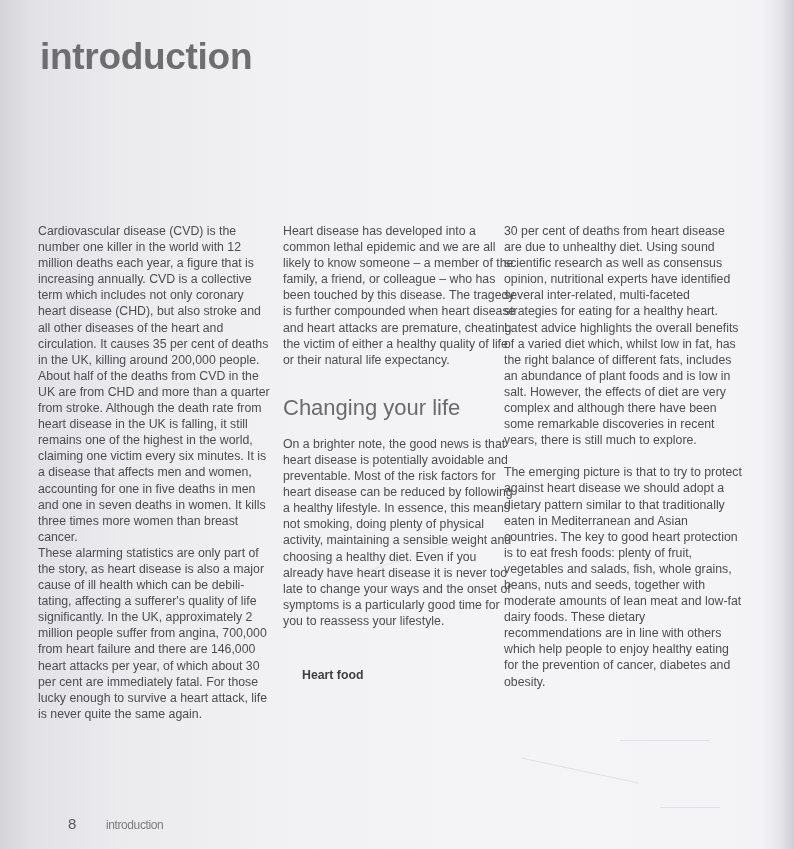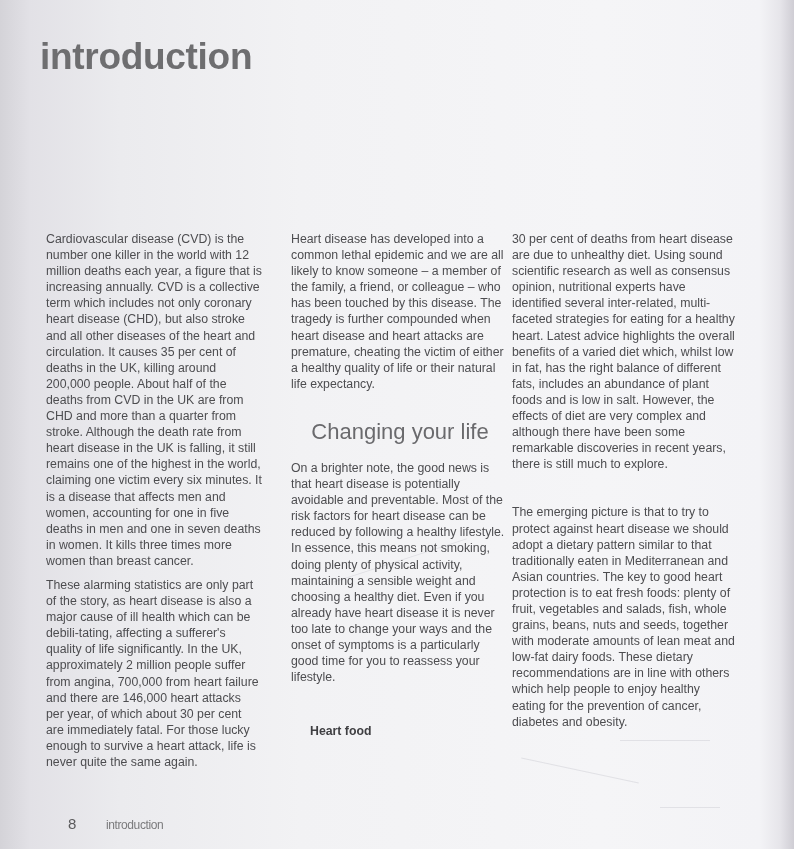--- a/index.html
+++ b/index.html
@@ -12,27 +12,27 @@
     }
     .page-title {
       position: absolute; left: 40px; top: 36px;
       font-size: 37px; font-weight: bold; color: #6e6e70;
       letter-spacing: -0.3px; margin: 0;
     }
     .col {
       position: absolute; top: 223px; width: 232px;
       font-size: 12.3px; line-height: 16.1px; color: #4d4d50;
     }
-    .col p { margin: 8px; }
+    .col p { margin: 0; }
     .col1 { left: 38px; }
     .col2 { left: 283px; width: 234px; }
     .col3 { left: 504px; width: 240px; }
     .subhead {
       font-size: 22px; font-weight: normal; color: #6a6a6d;
-      margin: 0; line-height: 26px; text-align: center;
+      margin: 0; line-height: 26px;
     }
     .col1 .subhead { margin-top: 24px; margin-bottom: 12px; }
     .col2 .subhead { margin-top: 27px; margin-bottom: 15px; }
     .gap { height: 16px; }
     .bold-head { font-weight: bold; color: #3f3f42; margin-top: 38px !important; padding-left: 19px; }
     .footer {
       position: absolute; top: 815px; left: 68px;
       font-size: 15px; color: #5a5a5c;
     }
     .footer-label {

